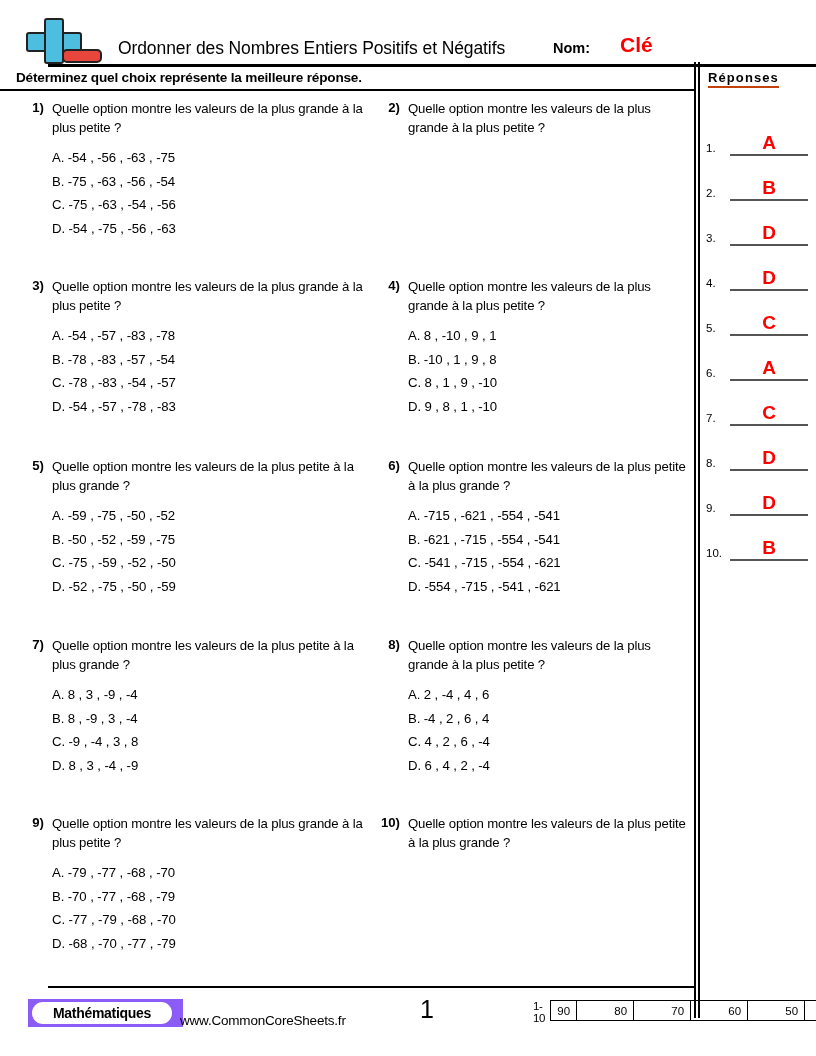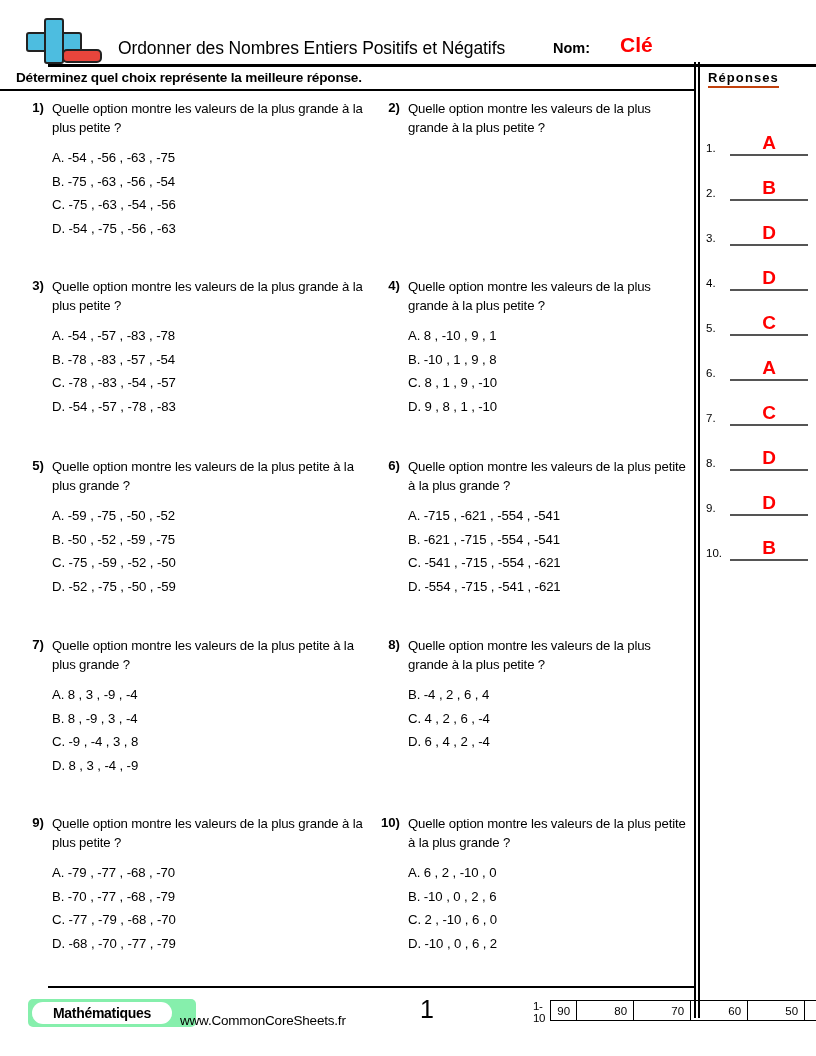--- a/index.html
+++ b/index.html
@@ -69,22 +69,22 @@
   .q-text{
     margin-left:38px;font-size:13.2px;line-height:18.5px;
     letter-spacing:-0.15px;
   }
   .q-opts{margin-left:38px;margin-top:9px;}
   .q-opt{font-size:13.2px;line-height:23.5px;letter-spacing:-0.1px;white-space:nowrap;}
 
   
   .foot-rule{position:absolute;left:48px;top:986px;width:646px;height:2px;background:#000;}
   .brand{
-    position:absolute;left:28px;top:999px;width:168px;height:28px;
-    background:#86efac;border-radius:5px;
+    position:absolute;left:28px;top:999px;width:155px;height:28px;
+    background:#8b5cf6;border-radius:0;
   }
   .brand-oval{
     position:absolute;left:4px;top:3px;width:140px;height:22px;
     background:#fff;border-radius:11px;
     display:flex;align-items:center;justify-content:center;
     font-size:14px;font-weight:bold;letter-spacing:-0.3px;
   }
   .site{position:absolute;left:180px;top:1013px;font-size:13.5px;letter-spacing:-0.2px;}
   .pagenum{position:absolute;left:420px;top:995px;font-size:25px;}
 
@@ -282,36 +282,31 @@
         <div class="q-opt">D. -554 , -715 , -541 , -621</div>
       </div>
     </div>
 
     <div class="q" style="top:637px">
       <div class="q-head">
         <span class="q-num">8)</span>
         <div class="q-text">Quelle option montre les valeurs de la plus grande à la plus petite ?</div>
       </div>
       <div class="q-opts">
+        <div class="q-opt">A. 2 , -4 , 4 , 6</div>
         <div class="q-opt">B. -4 , 2 , 6 , 4</div>
         <div class="q-opt">C. 4 , 2 , 6 , -4</div>
         <div class="q-opt">D. 6 , 4 , 2 , -4</div>
       </div>
     </div>
 
     <div class="q" style="top:815px">
       <div class="q-head">
         <span class="q-num" style="width:34px;left:-4px">10)</span>
         <div class="q-text">Quelle option montre les valeurs de la plus petite à la plus grande ?</div>
-      </div>
-      <div class="q-opts">
-        <div class="q-opt">A. 6 , 2 , -10 , 0</div>
-        <div class="q-opt">B. -10 , 0 , 2 , 6</div>
-        <div class="q-opt">C. 2 , -10 , 6 , 0</div>
-        <div class="q-opt">D. -10 , 0 , 6 , 2</div>
       </div>
     </div>
 
   </div>
 
   <div class="foot-rule"></div>
 
   <div class="brand">
     <div class="brand-oval">Mathématiques</div>
   </div>

